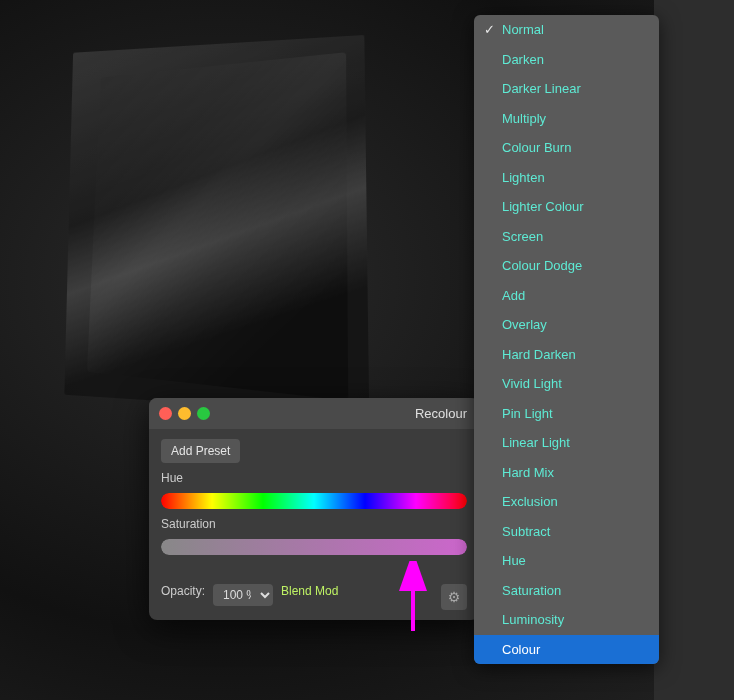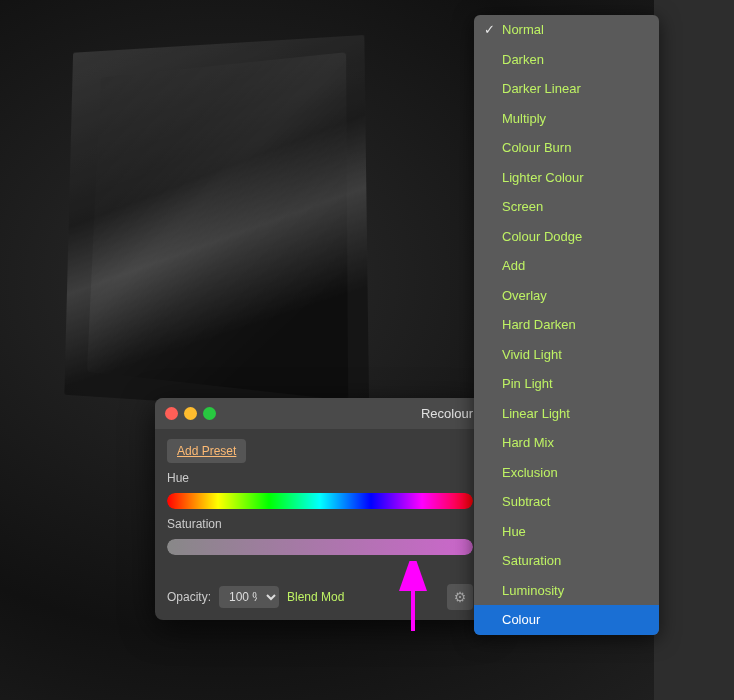--- a/index.html
+++ b/index.html
@@ -53,21 +53,21 @@
       top: 0;
       width: 80px;
       height: 700px;
       background: #2d2d2d;
     }
 
     
     .recolour-panel {
       position: absolute;
       bottom: 80px;
-      left: 155px;
+      left: 149px;
       width: 330px;
       background: #3c3c3c;
       border-radius: 8px;
       box-shadow: 0 8px 32px rgba(0,0,0,0.7);
       overflow: hidden;
     }
 
     .panel-titlebar {
       background: #4a4a4a;
       padding: 8px 12px;
@@ -105,27 +105,26 @@
 
     .panel-row {
       display: flex;
       align-items: center;
       margin-bottom: 8px;
       gap: 8px;
     }
 
     .btn-add-preset {
       background: #555;
-      color: #fdba74;
+      color: #e5e5e5;
       border: none;
       border-radius: 4px;
       padding: 5px 10px;
       font-size: 12px;
       cursor: pointer;
-      text-decoration: underline;
     }
 
     .label-text {
       color: #ccc;
       font-size: 12px;
       min-width: 60px;
     }
 
     .slider-container {
       flex: 1;
@@ -142,21 +141,21 @@
     }
 
     .sat-slider {
       background: linear-gradient(to right, #888, #cc66cc);
       height: 16px;
       border-radius: 8px;
     }
 
     .opacity-row {
       display: flex;
-      align-items: center;
+      align-items: flex-start;
       gap: 8px;
       margin-top: 29px;
     }
 
     .opacity-label {
       color: #ccc;
       font-size: 12px;
     }
 
     .opacity-value {
@@ -197,21 +196,21 @@
       width: 185px;
       background: #5a5a5a;
       border-radius: 6px;
       box-shadow: 0 4px 20px rgba(0,0,0,0.6);
       overflow: hidden;
       z-index: 100;
     }
 
     .dropdown-item {
       padding: 5px 12px 5px 28px;
-      color: #bef264;
+      color: #5eead4;
       font-size: 13px;
       cursor: pointer;
       position: relative;
       line-height: 1.5;
     }
 
     .dropdown-item.checked::before {
       content: '✓';
       position: absolute;
       left: 10px;
@@ -280,20 +279,21 @@
     </div>
   </div>
 </div>
 
 <div class="dropdown-menu" id="dropdown-menu">
 <div class="dropdown-item checked">Normal</div>
     <div class="dropdown-item">Darken</div>
     <div class="dropdown-item">Darker Linear</div>
     <div class="dropdown-item">Multiply</div>
     <div class="dropdown-item">Colour Burn</div>
+    <div class="dropdown-item">Lighten</div>
     <div class="dropdown-item">Lighter Colour</div>
     <div class="dropdown-item">Screen</div>
     <div class="dropdown-item">Colour Dodge</div>
     <div class="dropdown-item">Add</div>
     <div class="dropdown-item">Overlay</div>
     <div class="dropdown-item">Hard Darken</div>
     <div class="dropdown-item">Vivid Light</div>
     <div class="dropdown-item">Pin Light</div>
     <div class="dropdown-item">Linear Light</div>
     <div class="dropdown-item">Hard Mix</div>

